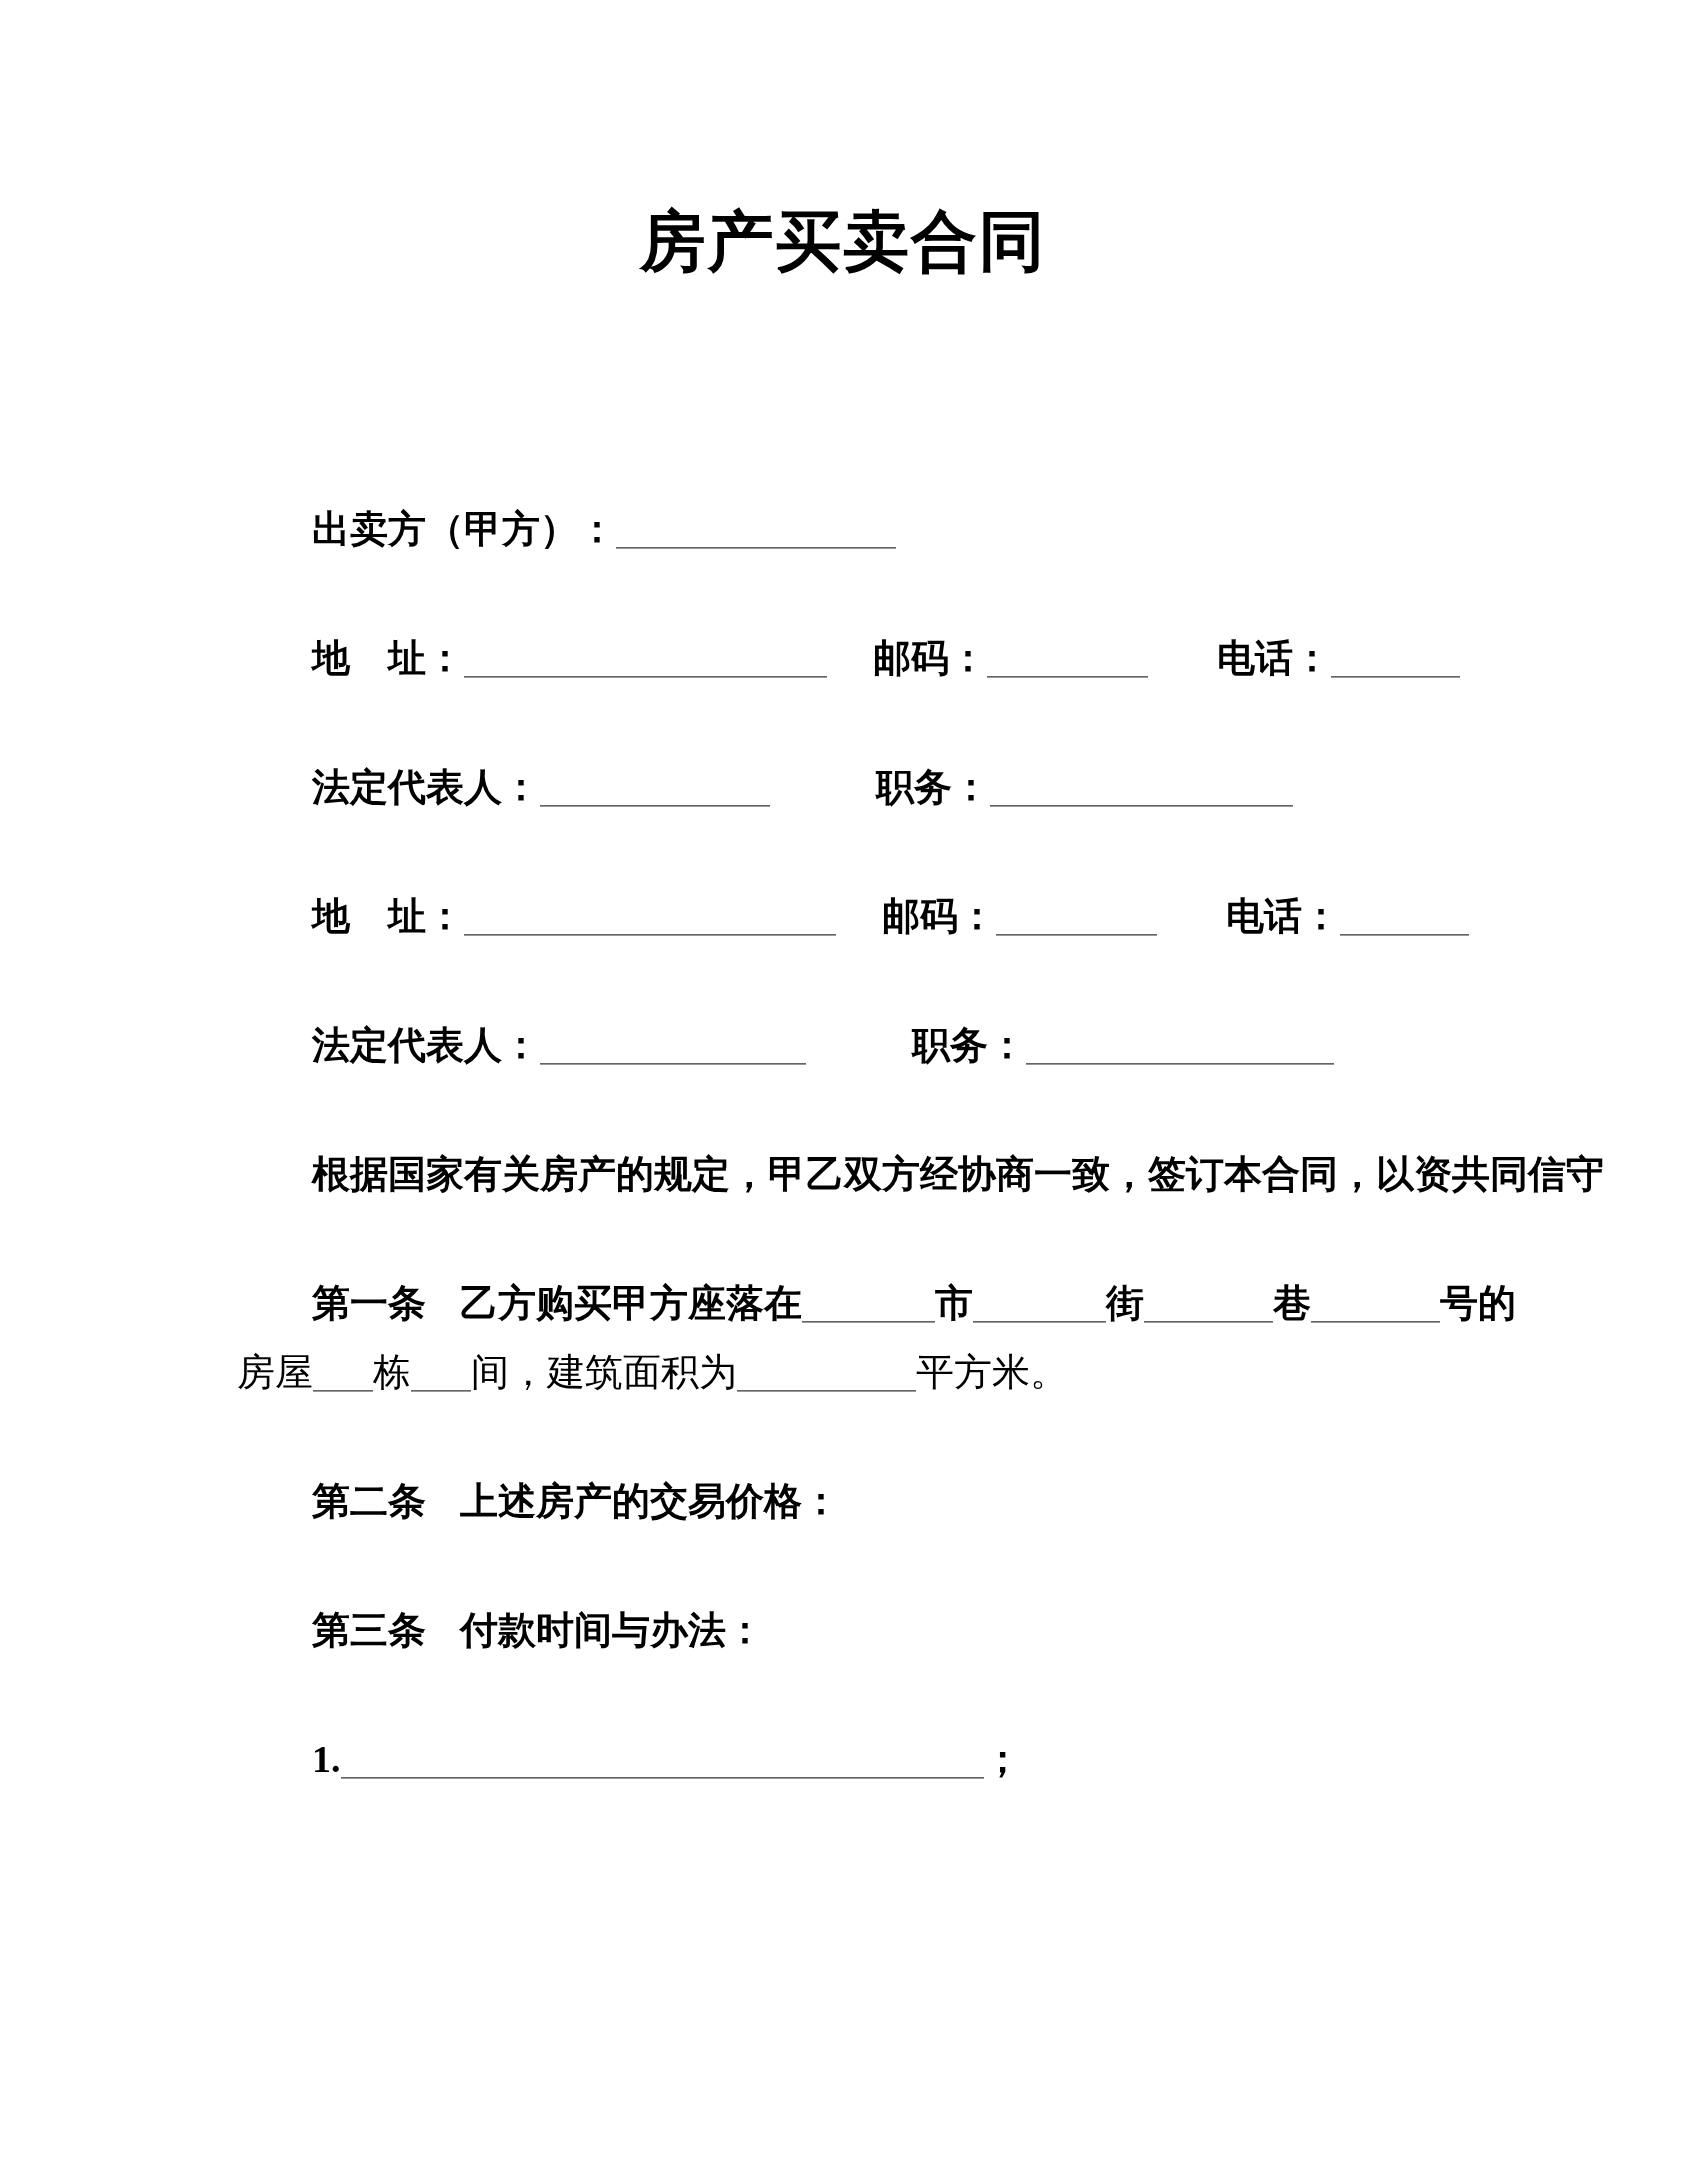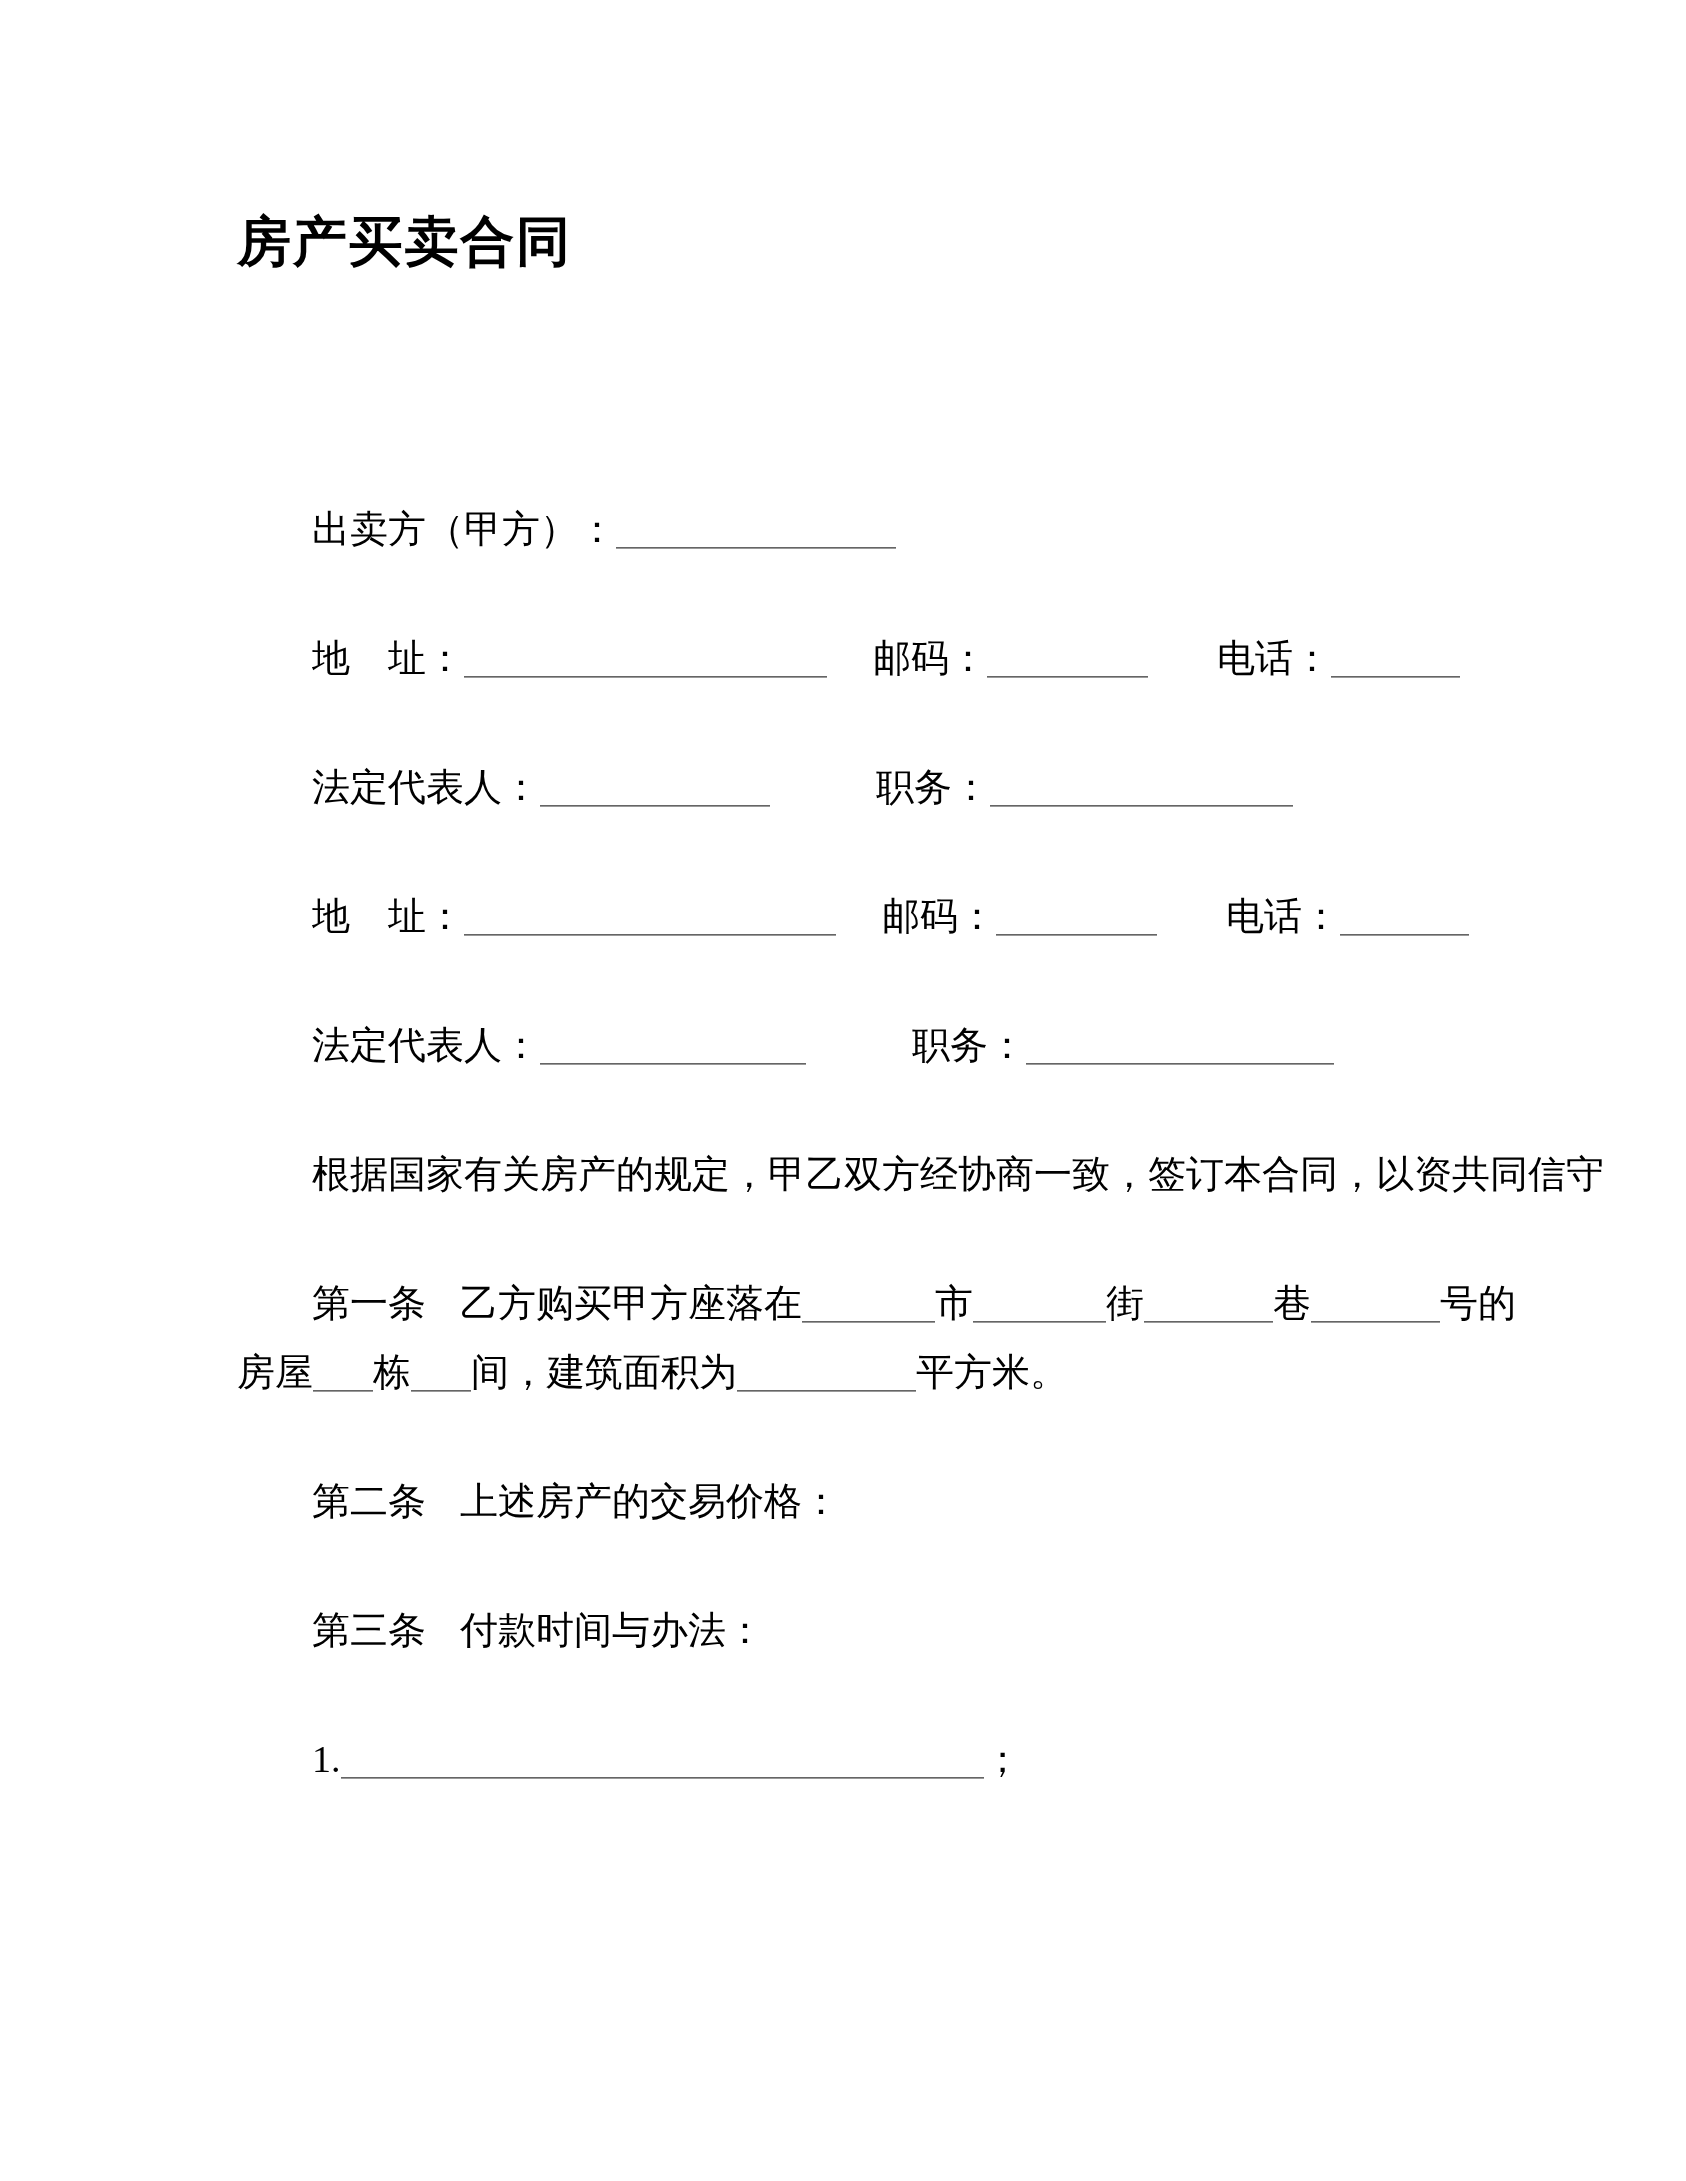--- a/index.html
+++ b/index.html
@@ -4,28 +4,28 @@
 <style>
   html,body{margin:0;padding:0;background:#ffffff;}
   .page{
     width:1686px;height:2182px;background:#ffffff;color:#000000;
     font-family:"Liberation Serif","DejaVu Serif",serif;
     font-size:38px;position:relative;overflow:hidden;box-sizing:border-box;
   }
   .content{padding:0 237px;}
   .doc-title{
     font-family:"DejaVu Sans","Liberation Sans",sans-serif;
-    font-weight:bold;font-size:54px;line-height:66px;
-    text-align:left;margin:0 0 220px 0;padding-top:209px;
+    font-weight:bold;font-size:66px;line-height:66px;
+    text-align:center;margin:0 0 220px 0;padding-top:209px;
     letter-spacing:1.8px;
   }
   .line{line-height:69px;margin:0 0 60px 0;white-space:nowrap;}
   .block{margin:0 0 60px 0;}
   .block .line{margin:0;}
-  .indent{text-indent:75px;}
+  .indent{text-indent:75px;font-weight:bold;}
   .hsp{margin-right:34px;}
   .blank{
     display:inline-block;height:0;border-bottom:1.8px solid #000000;
     transform:translateY(6.4px);
   }
   .w65{width:60px;} .w140{width:129px;} .w145{width:133px;}
   .w175{width:161px;} .w195{width:179px;} .w215{width:197px;}
   .w250{width:230px;} .w290{width:266px;} .w305{width:280px;}
   .w330{width:303px;} .w335{width:308px;} .w395{width:363px;}
   .w405{width:372px;} .w700{width:643px;}

